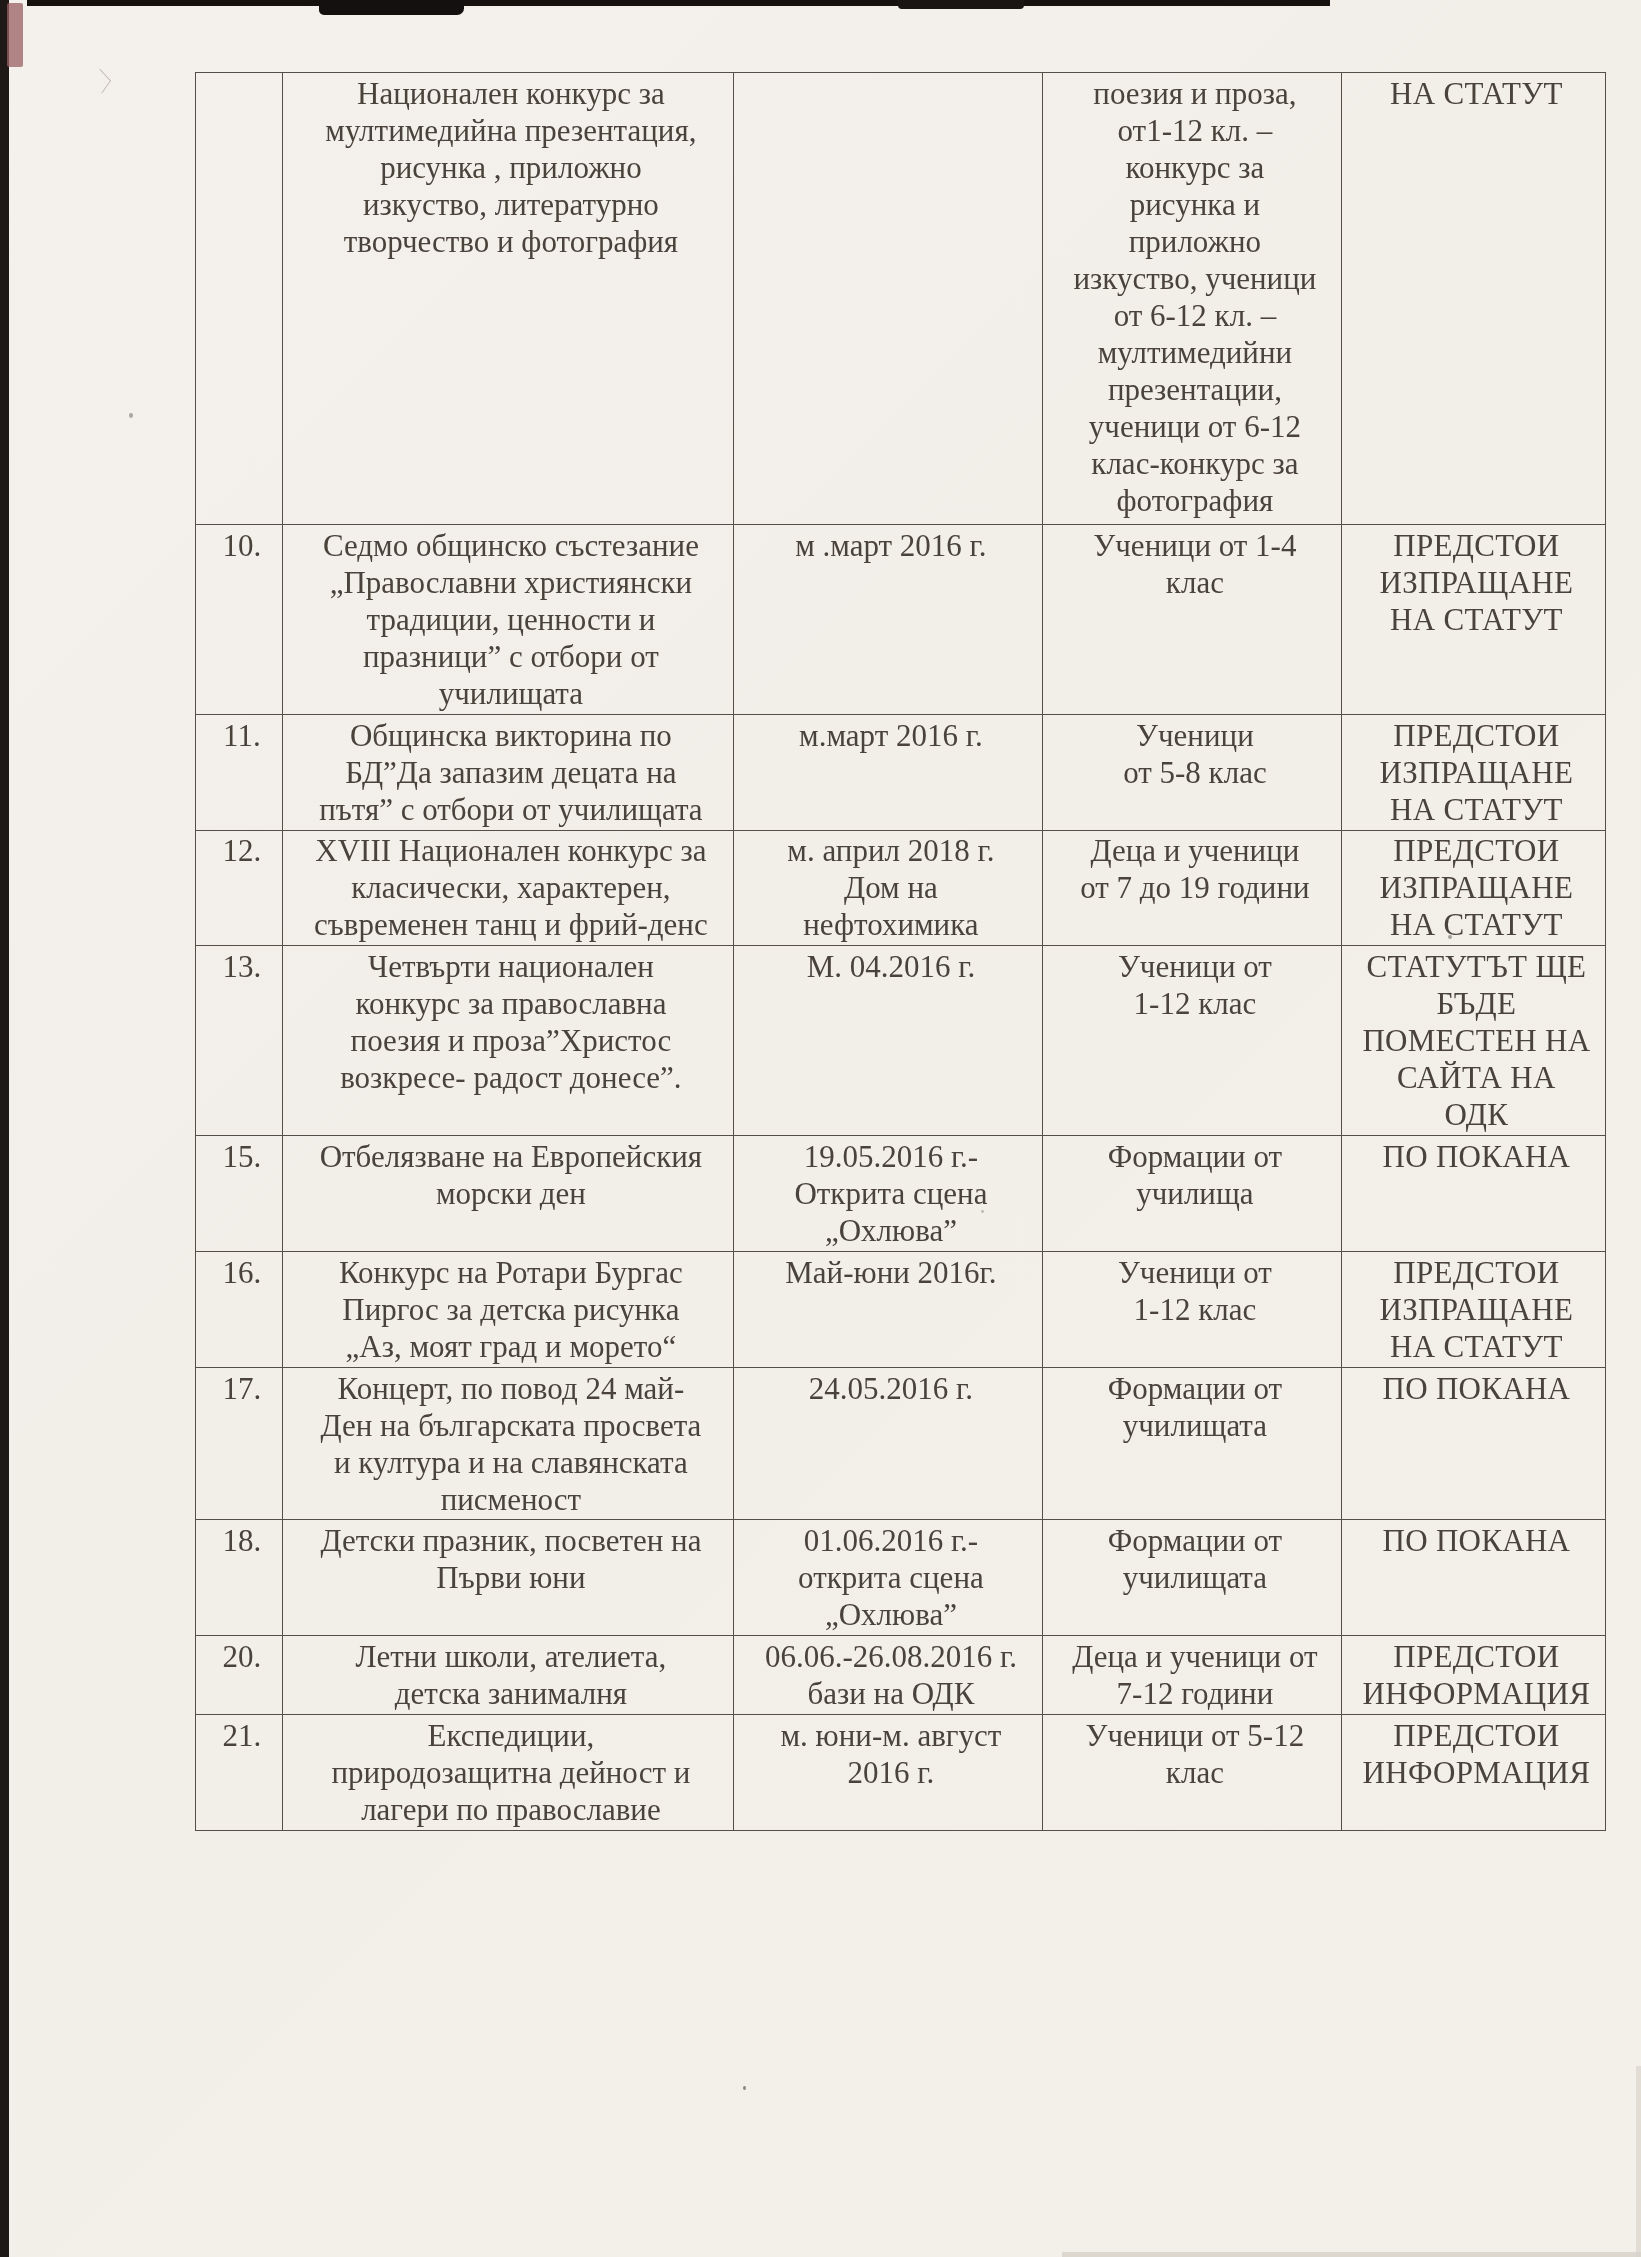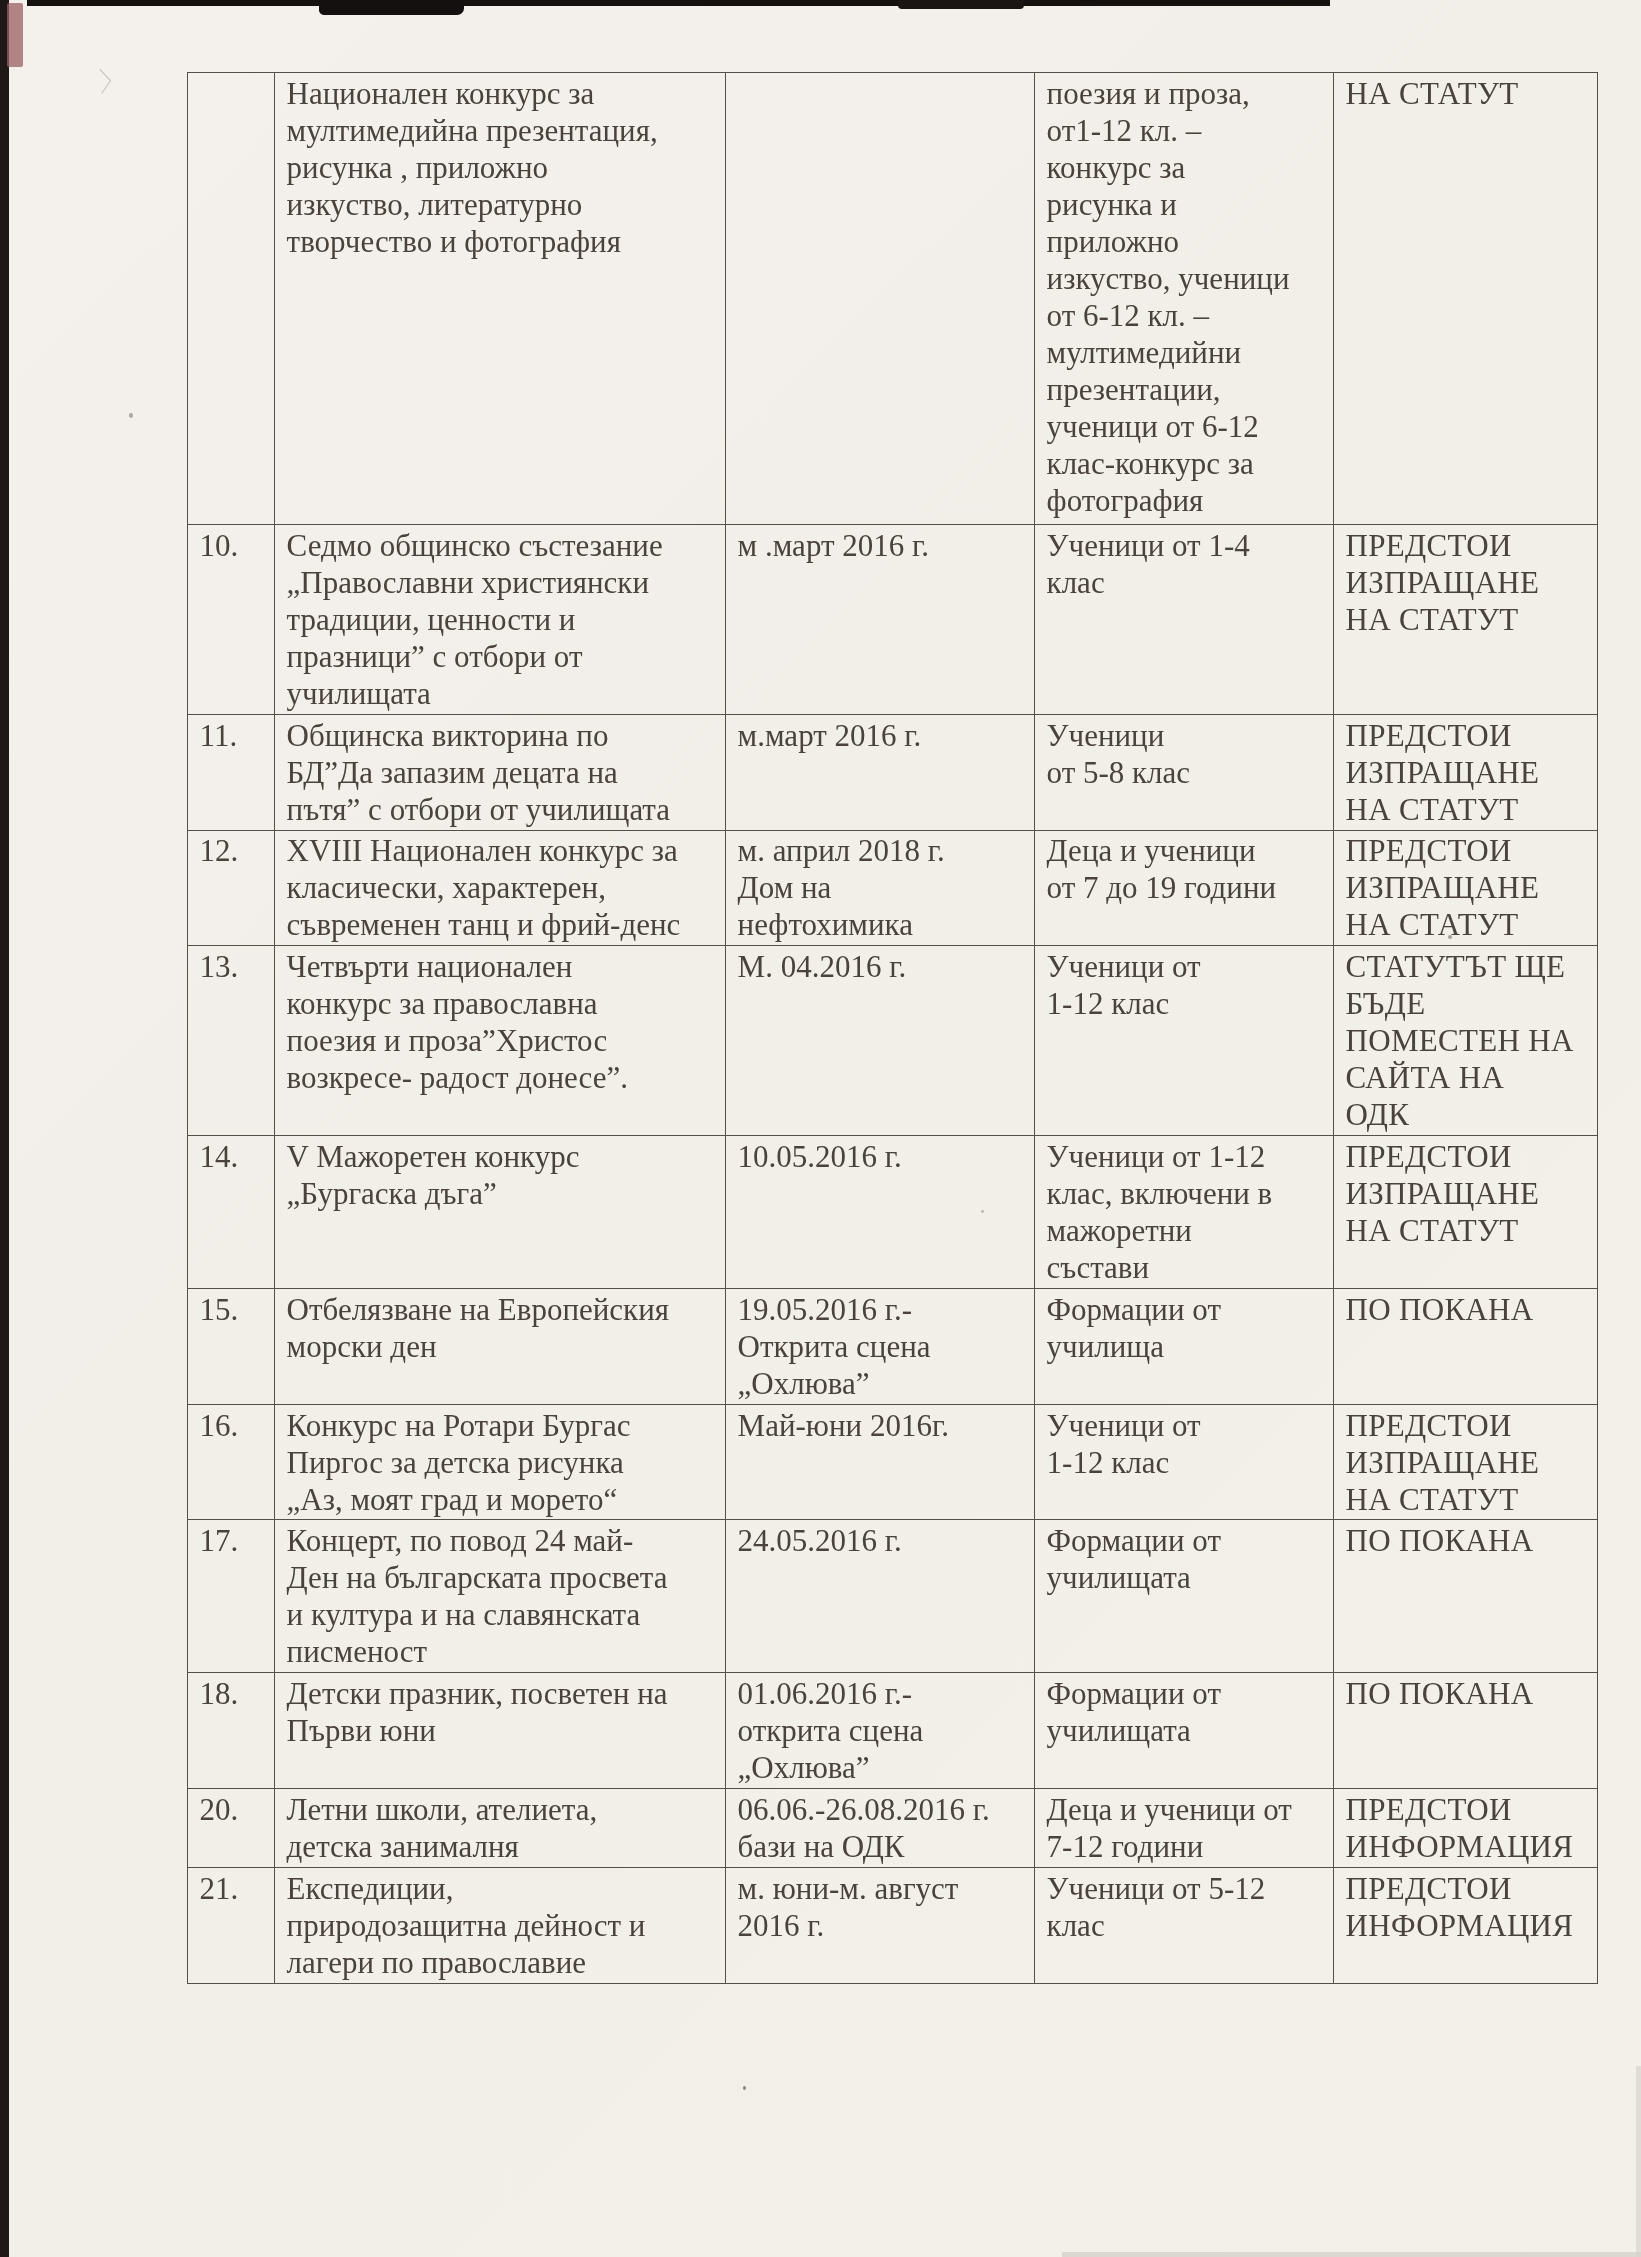--- a/index.html
+++ b/index.html
@@ -48,23 +48,23 @@
   .edge-bottom-right-h {
     position:absolute; left:1062px; top:2252px; width:579px; height:5.8px;
     background:#d6d1c8; opacity:.8;
   }
   .edge-right-v {
     position:absolute; left:1636px; top:2066px; width:5.8px; height:191px;
     background:#d9d4cb; opacity:.7;
   }
   
   table.events {
-    position:absolute; left:187px; top:72px;
+    position:absolute; left:195px; top:72px;
     width:1410px;
-    border-collapse:collapse; table-layout:fixed;
+    border-collapse:collapse; table-layout:fixed;text-align:center;
   }
   table.events td {
     border:1.9px solid #564f47;
     vertical-align:top;
     white-space:pre-line;
     font-size:31px; line-height:37px;
     color:#4a433b;
     padding:1.9px 5.8px 1.9px 11.6px;
     overflow:hidden;
   }
@@ -169,33 +169,20 @@
 возкресе- радост донесе”.</td>
         <td class="c-date">М. 04.2016 г.</td>
         <td class="c-part">Ученици от
 1-12 клас</td>
         <td class="c-stat">СТАТУТЪТ ЩЕ
 БЪДЕ
 ПОМЕСТЕН НА
 САЙТА НА
 ОДК</td>
       </tr>
-      <tr style="height:149px">
-        <td class="c-num">14.</td>
-        <td class="c-event">V Мажоретен конкурс
-„Бургаска дъга”</td>
-        <td class="c-date">10.05.2016 г.</td>
-        <td class="c-part">Ученици от 1-12
-клас, включени в
-мажоретни
-състави</td>
-        <td class="c-stat">ПРЕДСТОИ
-ИЗПРАЩАНЕ
-НА СТАТУТ</td>
-      </tr>
       <tr style="height:115px">
         <td class="c-num">15.</td>
         <td class="c-event">Отбелязване на Европейския
 морски ден</td>
         <td class="c-date">19.05.2016 г.-
 Открита сцена
 „Охлюва”</td>
         <td class="c-part">Формации от
 училища</td>
         <td class="c-stat">ПО ПОКАНА</td>

